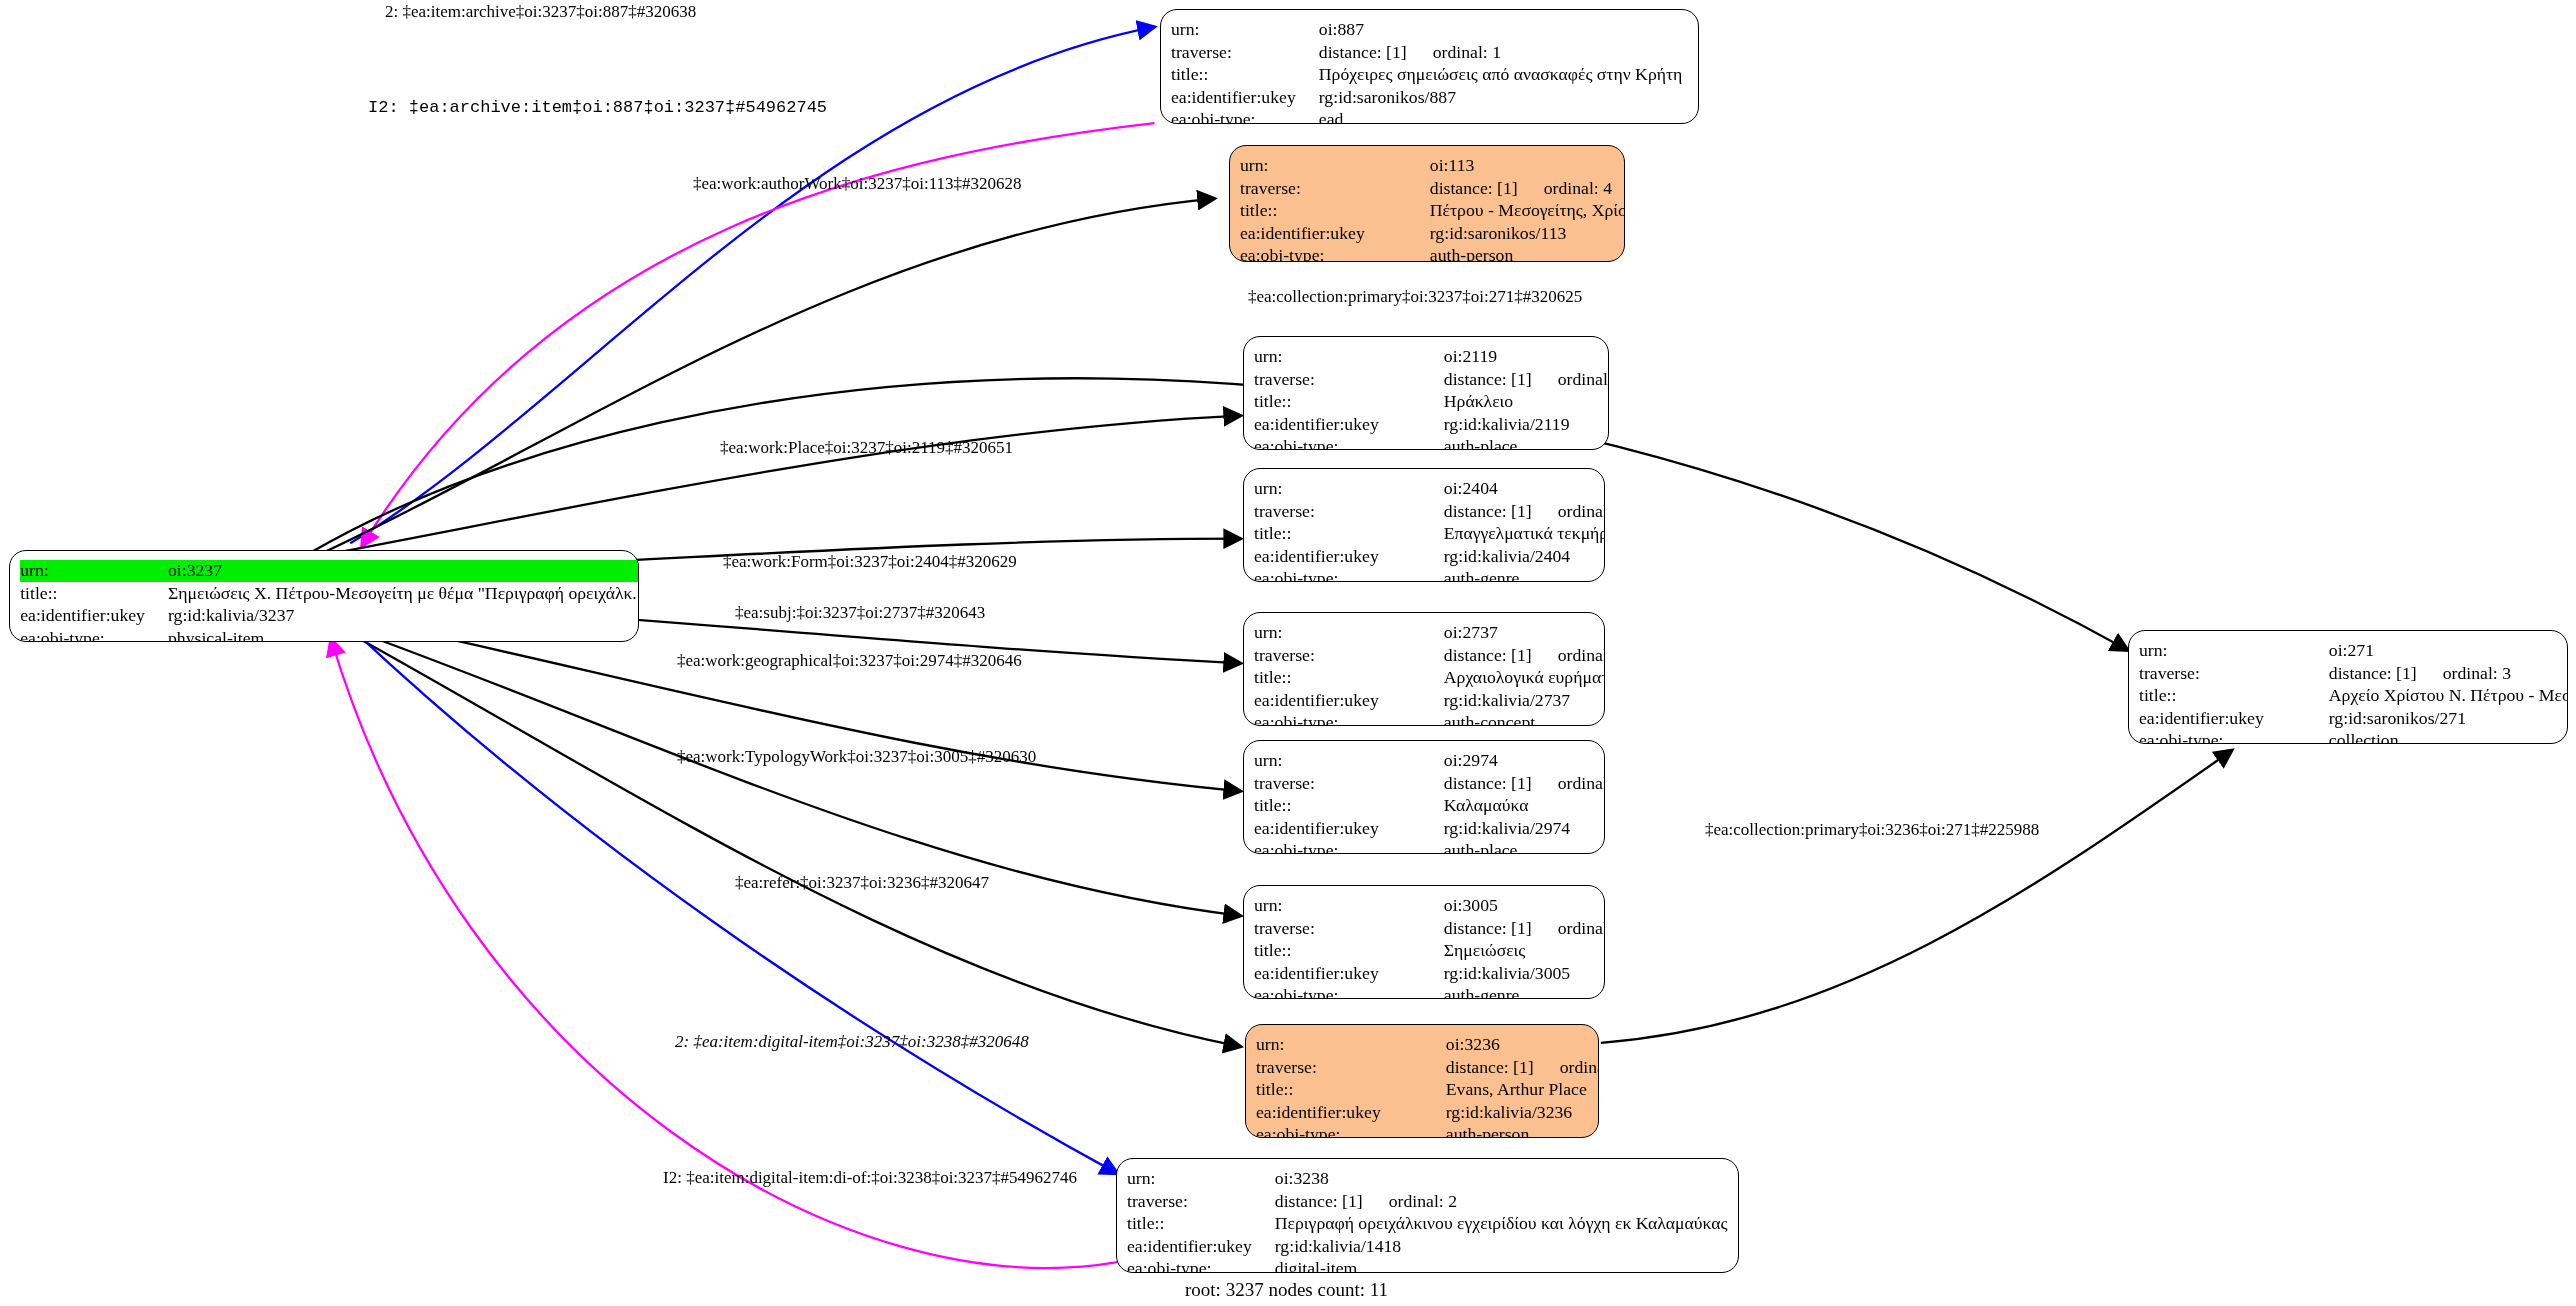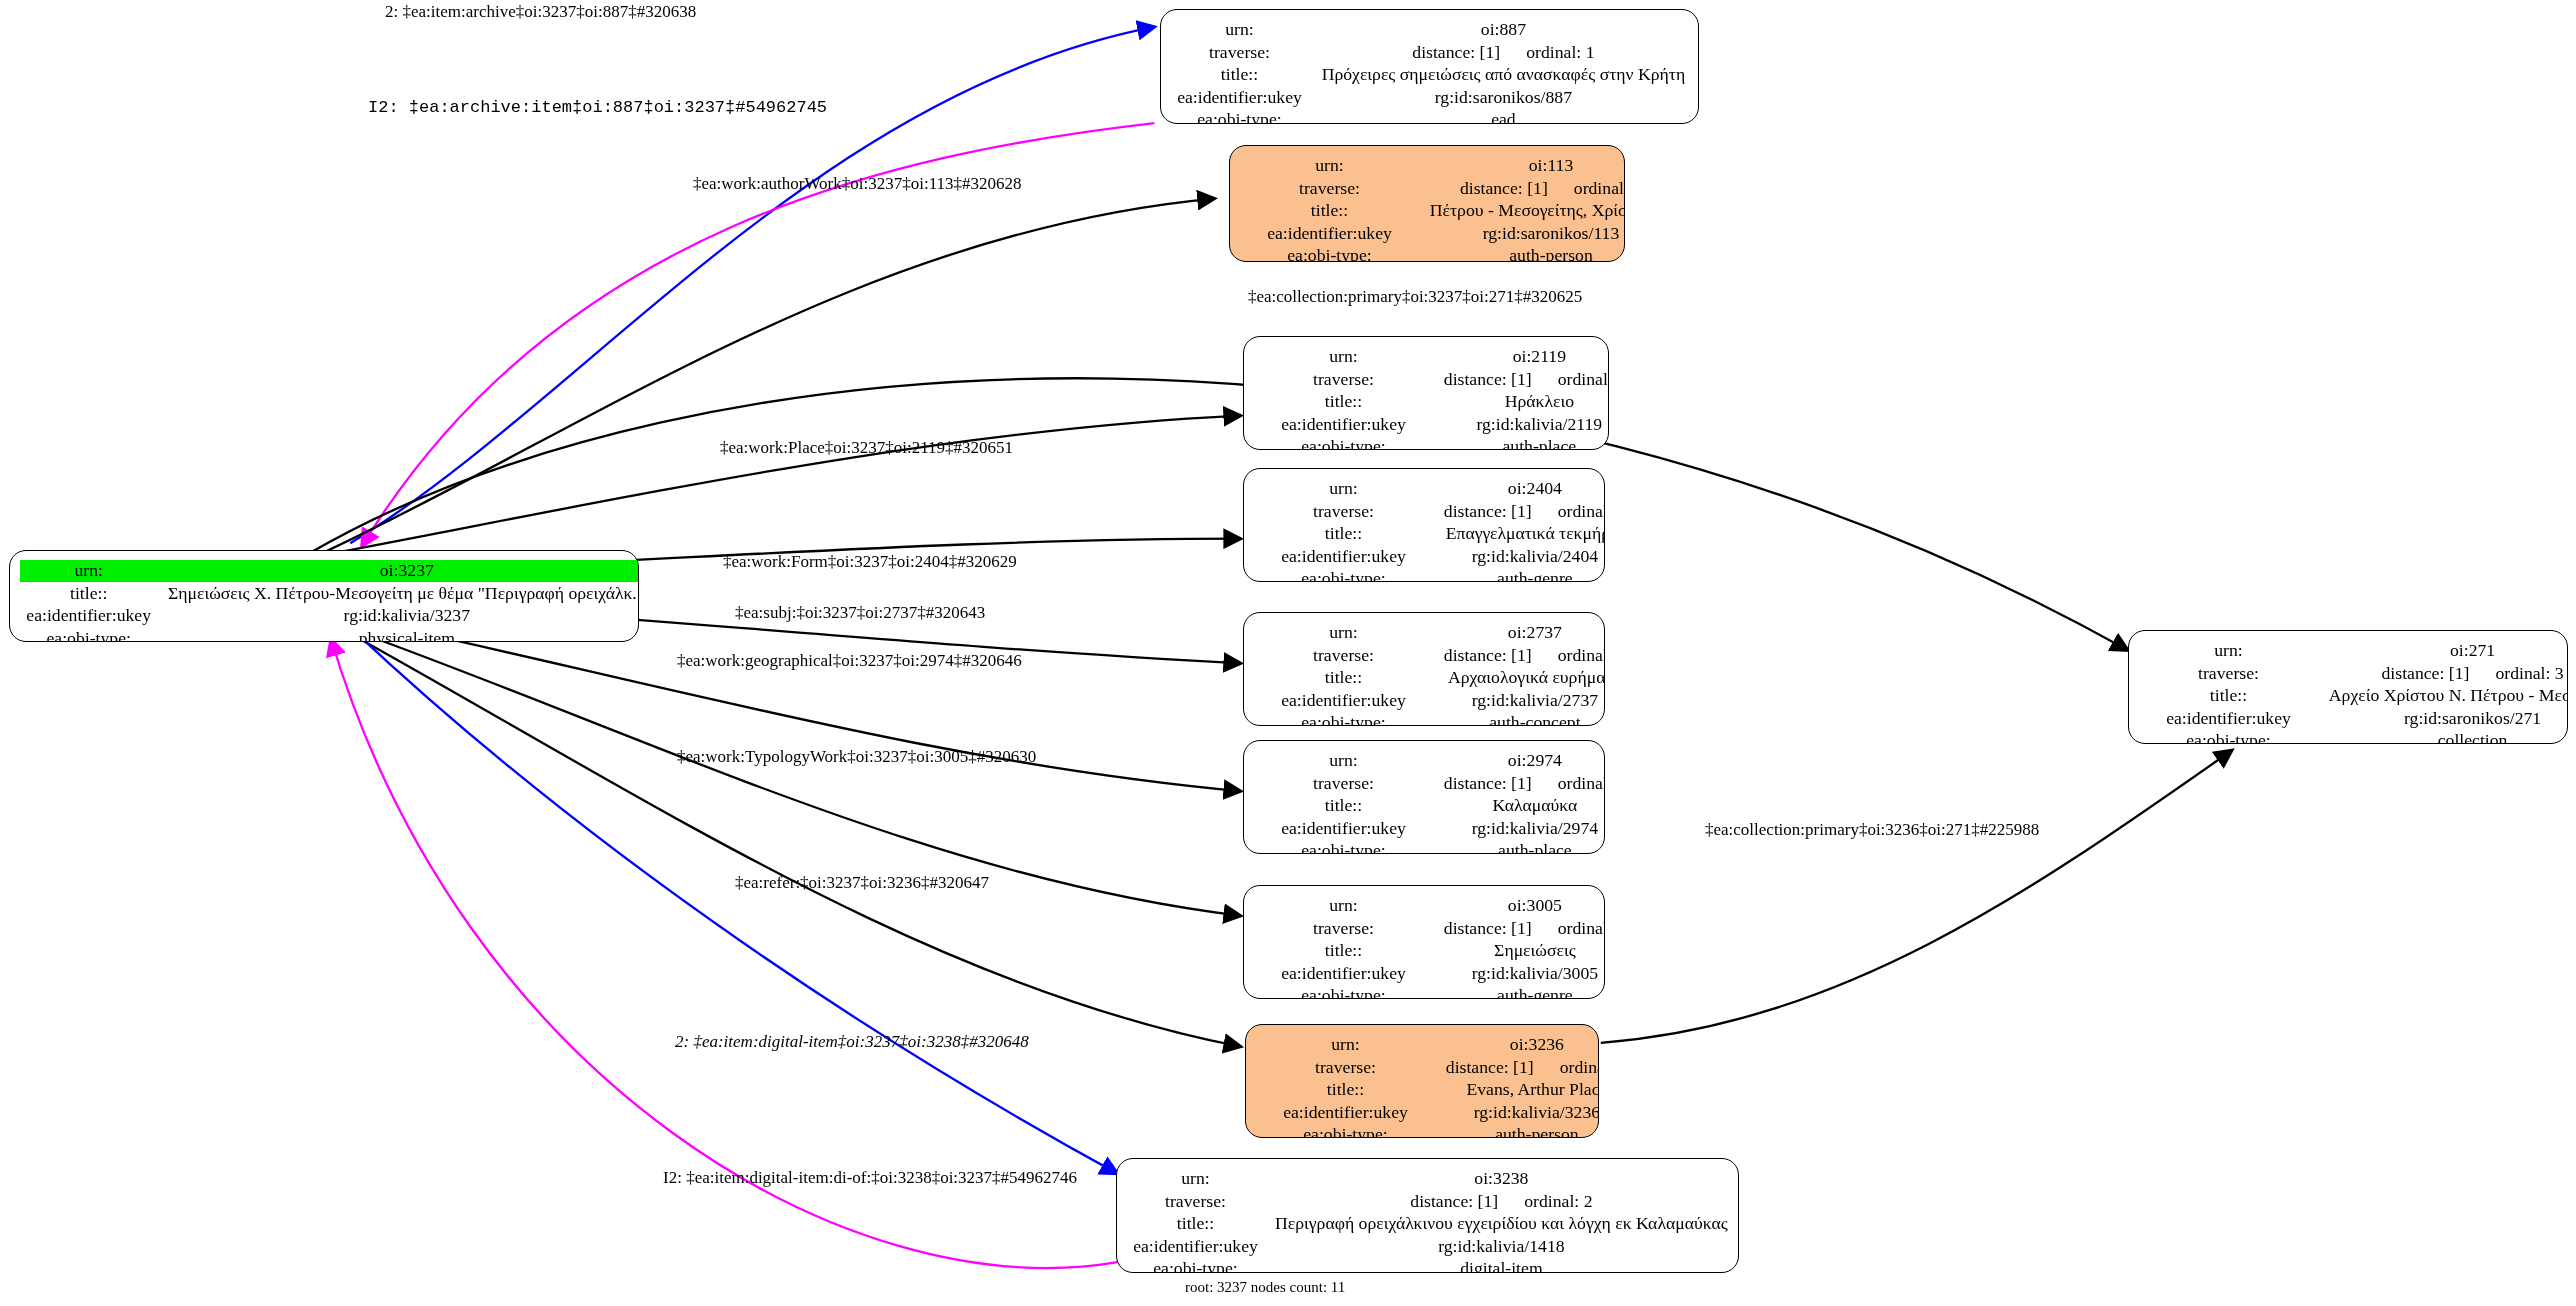--- a/index.html
+++ b/index.html
@@ -36,21 +36,20 @@
     background: #ffffff;
     padding: 8.5px 10px 9.2px 10px;
     overflow: hidden;
   }
   .node.orange { background: #fac090; }
 
   .node table {
     border-collapse: collapse;
     border-spacing: 0;
     width: 100%;
-    text-align: center;
   }
   .node td {
     font-size: 17.7px;
     line-height: 1.18;
     padding: 0.8px 0 0.8px 0;
     white-space: nowrap;
     vertical-align: baseline;
   }
   .node td.k { padding-right: 10.8px; }
   .node td.v { width: 100%; }
@@ -67,21 +66,21 @@
   .edge-label {
     position: absolute;
     font-size: 17px;
     line-height: 1;
     white-space: nowrap;
     color: #000000;
   }
 
   .footer-label {
     position: absolute;
-    font-size: 15px;
+    font-size: 19px;
     white-space: nowrap;
     color: #000000;
   }
 </style>
 </head>
 <body>
 
 <div id="canvas">
 
   <svg id="edge-layer" viewBox="0 0 3347 1697" width="2576" height="1306">

